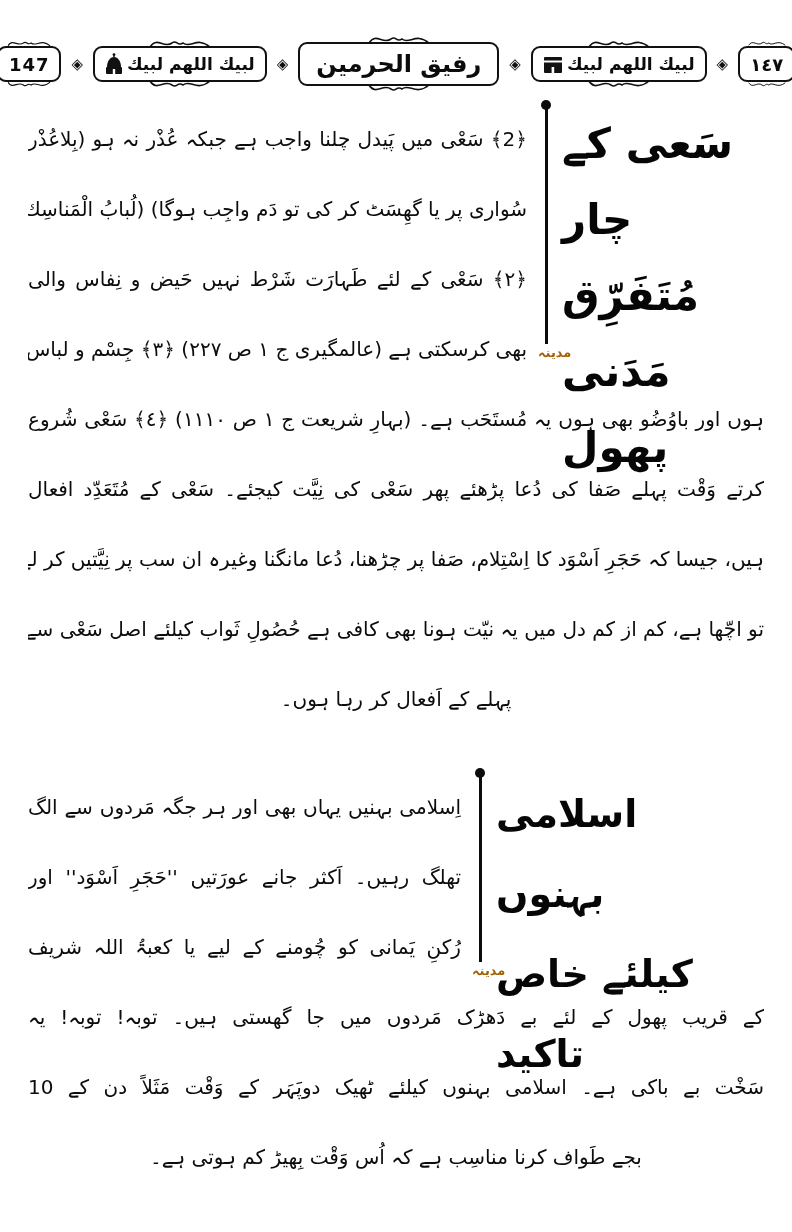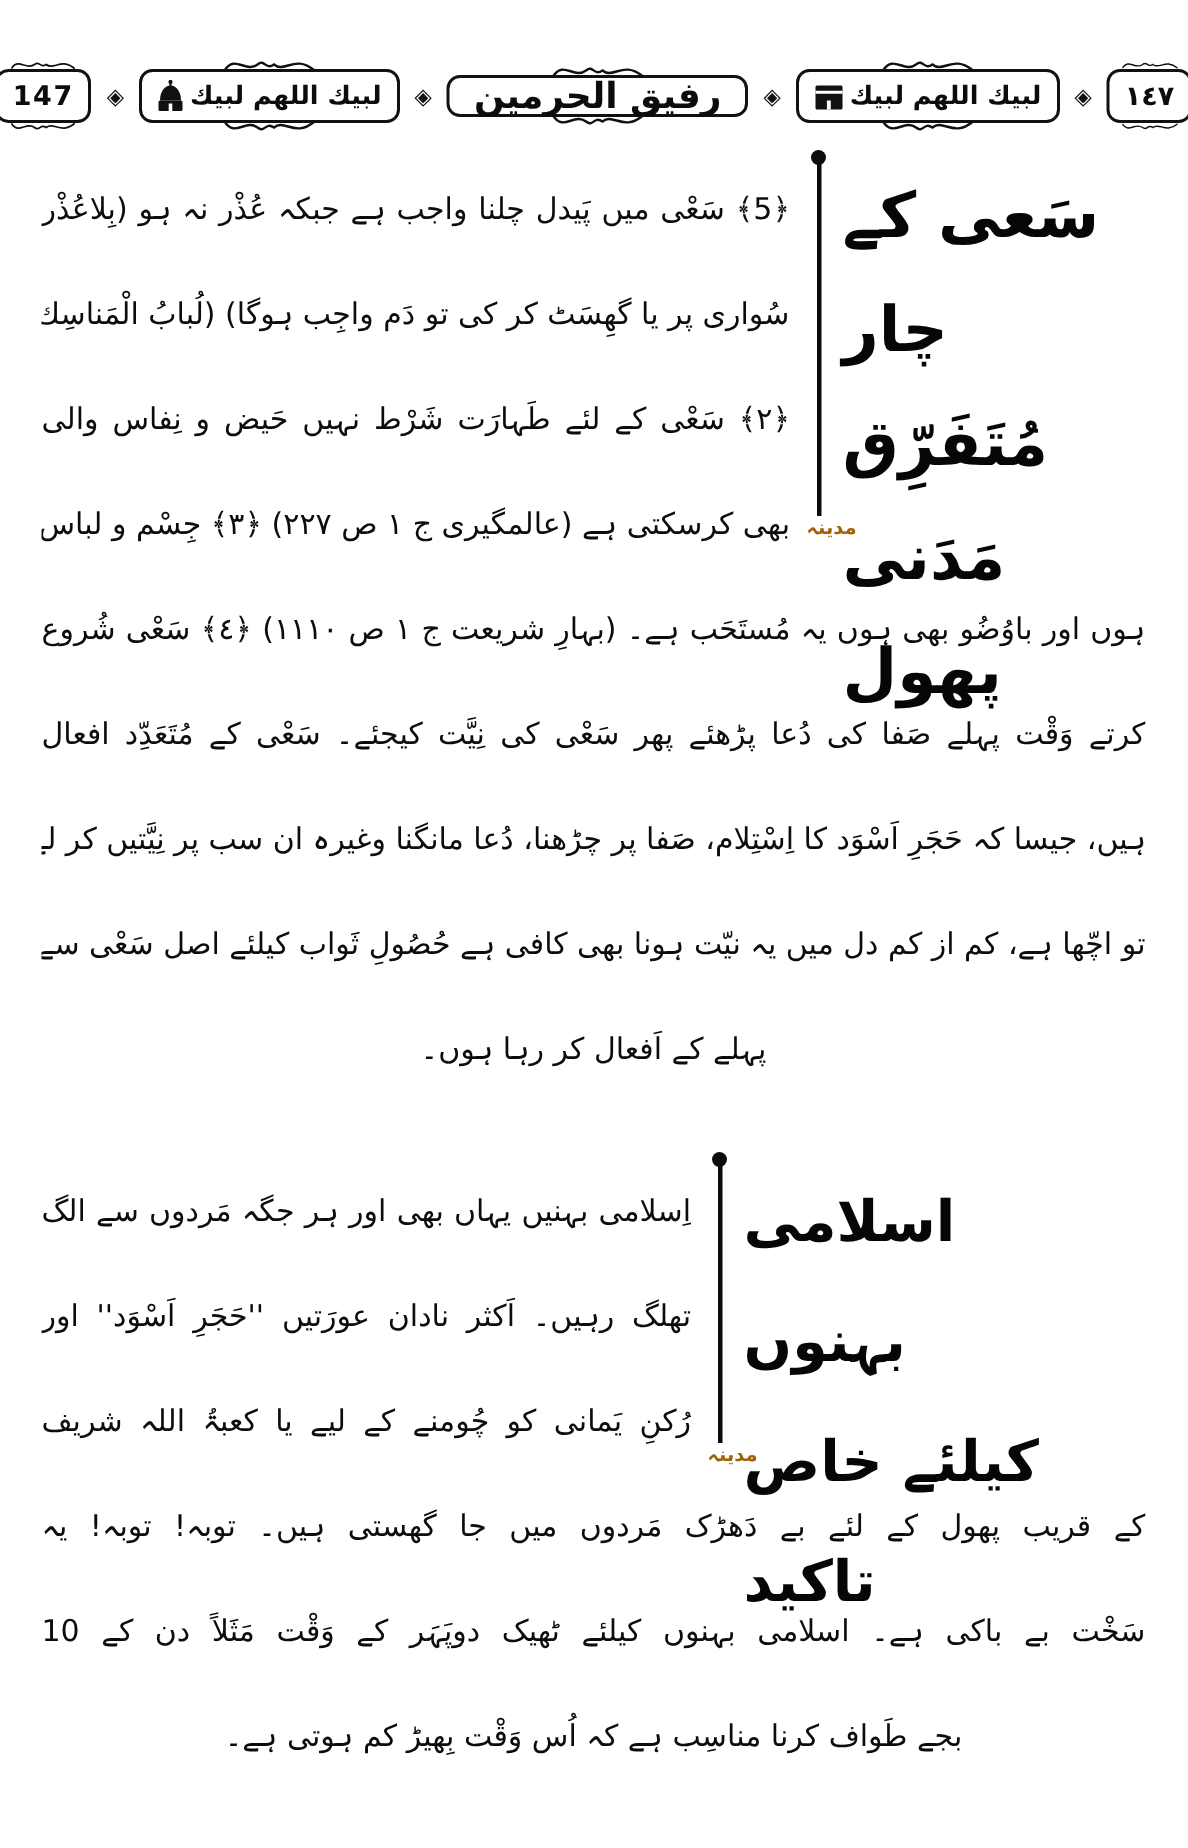--- a/index.html
+++ b/index.html
@@ -27,21 +27,21 @@
     height:36px;
     display:flex;align-items:center;justify-content:center;gap:4px;
     padding:0 10px;
     box-sizing:border-box;
   }
   .cart .fl{position:absolute;left:50%;transform:translateX(-50%);width:70%;height:10px;}
   .cart .fl.t{top:-10px;}
   .cart .fl.b{bottom:-10px;transform:translateX(-50%) scaleY(-1);}
   .cart-text{font-weight:bold;font-size:17px;white-space:nowrap;direction:rtl;}
   .cart.num .cart-text{font-size:18px;letter-spacing:1px;}
-  .cart.title{height:28px;padding:0 16px;}
+  .cart.title{height:44px;padding:0 16px;}
   .cart.title .cart-text{font-size:24px;}
   .cart .glyph{display:flex;align-items:center;}
   .sep{font-size:15px;color:#111;line-height:1;}
 
   
   .sec{position:absolute;left:28px;right:28px;direction:rtl;}
   .sec1{top:104px;}
   .sec2{top:772px;}
 
   .heading{
@@ -160,38 +160,38 @@
 
   </div>
 
   <div class="sec sec1">
     <div class="heading">
       <div class="h-line">سَعی کے</div>
       <div class="h-line">چار مُتَفَرِّق</div>
       <div class="h-line">مَدَنی پھول</div>
       <span class="signature">مدینہ</span>
     </div>
-    <div class="line">﴿5﴾ سَعْی میں پَیدل چلنا واجب ہے جبکہ عُذْر نہ ہو (بِلاعُذْر</div>
+    <div class="line">﴿2﴾ سَعْی میں پَیدل چلنا واجب ہے جبکہ عُذْر نہ ہو (بِلاعُذْر</div>
     <div class="line">سُواری پر یا گھِسَٹ کر کی تو دَم واجِب ہوگا) (لُبابُ الْمَناسِك ص ۱۷۸)</div>
     <div class="line">﴿۲﴾ سَعْی کے لئے طَہارَت شَرْط نہیں حَیض و نِفاس والی</div>
     <div class="line">بھی کرسکتی ہے (عالمگیری ج ۱ ص ۲۲۷) ﴿۳﴾ جِسْم و لباس پاک</div>
     <div class="line">ہوں اور باوُضُو بھی ہوں یہ مُستَحَب ہے۔ (بہارِ شریعت ج ۱ ص ۱۱۱۰) ﴿٤﴾ سَعْی شُروع</div>
     <div class="line">کرتے وَقْت پہلے صَفا کی دُعا پڑھئے پھر سَعْی کی نِیَّت کیجئے۔ سَعْی کے مُتَعَدِّد افعال</div>
     <div class="line">ہیں، جیسا کہ حَجَرِ اَسْوَد کا اِسْتِلام، صَفا پر چڑھنا، دُعا مانگنا وغیرہ ان سب پر نِیَّتیں کر لے</div>
     <div class="line">تو اچّھا ہے، کم از کم دل میں یہ نیّت ہونا بھی کافی ہے حُصُولِ ثَواب کیلئے اصل سَعْی سے</div>
     <div class="line last">پہلے کے اَفعال کر رہا ہوں۔</div>
   </div>
 
   <div class="sec sec2">
     <div class="heading">
       <div class="h-line">اسلامی بہنوں</div>
       <div class="h-line">کیلئے خاص تاکید</div>
       <span class="signature">مدینہ</span>
     </div>
     <div class="line">اِسلامی بہنیں یہاں بھی اور ہر جگہ مَردوں سے الگ</div>
-    <div class="line">تھلگ رہیں۔ اَکثر نادان عورَتیں ''حَجَرِ اَسْوَد'' اور</div>
+    <div class="line">تھلگ رہیں۔ اَکثر جانے عورَتیں ''حَجَرِ اَسْوَد'' اور</div>
     <div class="line">رُکنِ یَمانی کو چُومنے کے لیے یا کعبۃُ اللہ شریف</div>
     <div class="line">کے قریب پھول کے لئے بے دَھڑک مَردوں میں جا گھستی ہیں۔ توبہ! توبہ! یہ</div>
     <div class="line">سَخْت بے باکی ہے۔ اسلامی بہنوں کیلئے ٹھیک دوپَہَر کے وَقْت مَثَلاً دن کے 10</div>
     <div class="line last">بجے طَواف کرنا مناسِب ہے کہ اُس وَقْت بِھیڑ کم ہوتی ہے۔</div>
   </div>
 
 </div>
 
 </body></html>

